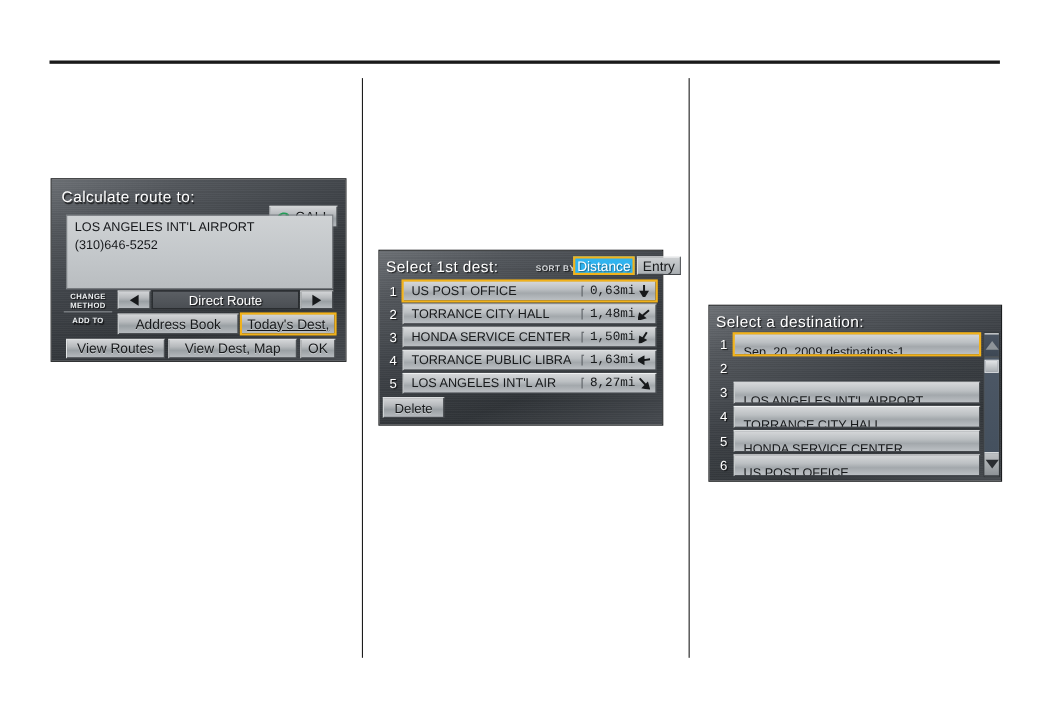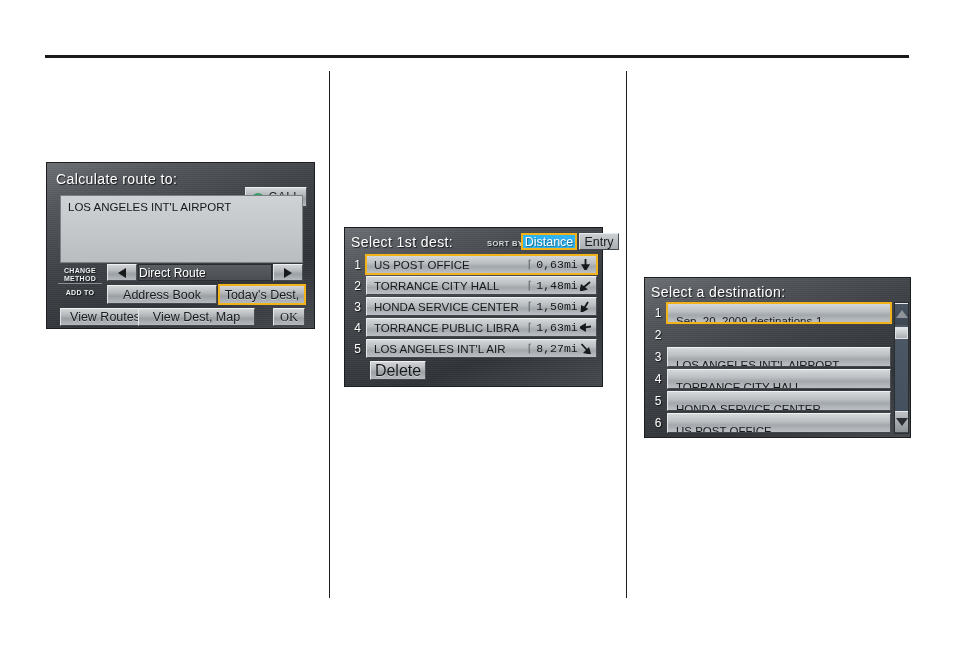--- a/index.html
+++ b/index.html
@@ -59,20 +59,21 @@
     font-size:12.5px;
     display:flex;align-items:center;justify-content:center;
     text-shadow:0 1px 0 rgba(255,255,255,.4);
     white-space:nowrap;
     position:relative;
   }
   .btn.sel{
     outline:2px solid #f2b21a;
     outline-offset:-1px;
     z-index:3;
+    text-decoration:underline;
   }
 
   
   #screen-left{left:46px;top:162px;width:269px;height:167px;}
   #screen-left .inner{position:relative;width:100%;height:100%;}
 
   .lt-title{position:absolute;left:9px;top:8px;}
   .call-btn{
     position:absolute;right:7px;top:6px;width:62px;height:20px;
     font-size:12px;gap:4px;letter-spacing:.5px;margin-top:18px;
@@ -112,30 +113,30 @@
   .tri{width:0;height:0;}
   .tri.l{border-top:5px solid transparent;border-bottom:5px solid transparent;border-right:8px solid #17191b;}
   .tri.r{border-top:5px solid transparent;border-bottom:5px solid transparent;border-left:8px solid #17191b;}
   .tri.u{border-left:6px solid transparent;border-right:6px solid transparent;border-bottom:8px solid #8e9499;}
   .tri.d{border-left:6px solid transparent;border-right:6px solid transparent;border-top:8px solid #2a2d31;}
 
   #route-mode{
     position:absolute;left:91px;top:101px;width:134px;height:17px;
     background:linear-gradient(180deg,#5b5f64,#4a4e53);
     border:1px solid #2a2d30;box-sizing:border-box;
-    display:flex;align-items:center;
+    display:flex;align-items:center;justify-content:center;
     color:#ffffff;font-size:12px;text-shadow:1px 1px 1px rgba(0,0,0,.8);
   }
 
   #btn-addressbook{position:absolute;left:60px;top:122px;width:110px;height:19px;}
   #btn-todaysdest{position:absolute;left:172px;top:122px;width:86px;height:19px;}
 
   #btn-viewroutes{position:absolute;left:13px;top:145px;width:90px;height:18px;}
-  #btn-viewdestmap{position:absolute;left:91px;top:145px;width:117px;height:18px;}
-  #btn-ok{position:absolute;left:226px;top:145px;width:32px;height:18px;font-family:Liberation Serif, serif;}
+  #btn-viewdestmap{position:absolute;left:106px;top:145px;width:117px;height:18px;}
+  #btn-ok{position:absolute;left:226px;top:145px;width:32px;height:18px;}
 
   
   #screen-mid{left:344px;top:227px;width:259px;height:160px;}
   #screen-mid .inner{position:relative;width:100%;height:100%;}
   .mt-title{position:absolute;left:6px;top:6px;}
 
   .sortby{
     position:absolute;left:142px;top:11px;
     font-size:7.5px;font-weight:bold;letter-spacing:.4px;color:#d6d9dc;
     text-shadow:1px 1px 1px rgba(0,0,0,.7);
@@ -174,21 +175,21 @@
     color:#17191b;font-size:11.5px;
     padding:0 4px 0 7px;position:relative;
   }
   .mcell.sel{outline:2px solid #f2b21a;outline-offset:-1px;z-index:3;}
   .mcell .nm{flex:1;white-space:nowrap;overflow:hidden;}
   .mcell .brk{color:#5e6266;font-size:11px;margin:0 4px 0 0;}
   .mcell .dist{width:42px;text-align:center;white-space:nowrap;font-family:Liberation Mono, monospace;}
   .mcell .dir{width:14px;display:flex;align-items:center;justify-content:center;}
   .dir svg{display:block;}
 
-  #btn-delete{position:absolute;left:25px;top:133px;width:56px;height:19px;font-size:16px;}
+  #btn-delete{position:absolute;left:3px;top:133px;width:56px;height:19px;font-size:12px;}
 
   
   #screen-right{left:644px;top:277px;width:267px;height:161px;}
   #screen-right .inner{position:relative;width:100%;height:100%;}
   .rt-title{position:absolute;left:6px;top:6px;}
 
   .rrow{position:absolute;left:4px;width:242px;height:22px;display:flex;align-items:center;}
   .rrow .idx{
     width:18px;text-align:center;font-size:12px;color:#ffffff;
     text-shadow:1px 1px 1px rgba(0,0,0,.75);flex:none;
@@ -246,20 +247,21 @@
           <svg width="13" height="11" viewBox="0 0 13 11">
             <path d="M1,7 C1,3.2 4,1.2 7.2,1.2 C10,1.2 12,2.6 12,4.2 C12,5 11.4,5.4 10.8,5.2 L9,4.7 C8.6,4.6 8.5,4.2 8.6,3.8 L8.8,3.1 C7.2,2.5 5.6,2.7 4.5,3.6 L5.1,4.2 C5.4,4.5 5.3,4.9 4.9,5.1 L2.6,6.4 C1.9,6.8 1,8.2 1,7 Z" fill="#1f9d55"></path>
             <path d="M1.6,6.6 C2.4,9.1 4.6,10.3 6.4,10 L5.6,8.2 L2.6,6.6 Z" fill="#1f9d55"></path>
           </svg>
         </span>
         <span>CALL</span>
       </div>
 
       <div class="addr-box">
         <div>LOS ANGELES INT'L AIRPORT</div>
+        <div>(310)646-5252</div>
       </div>
 
       <div class="row-label" id="lbl-change">CHANGE METHOD</div>
       <div class="lbl-sep"></div>
       <div class="row-label" id="lbl-addto">ADD TO</div>
 
       <div class="btn arrow-btn" id="arr-left">
         <span class="tri l"></span>
       </div>
 

